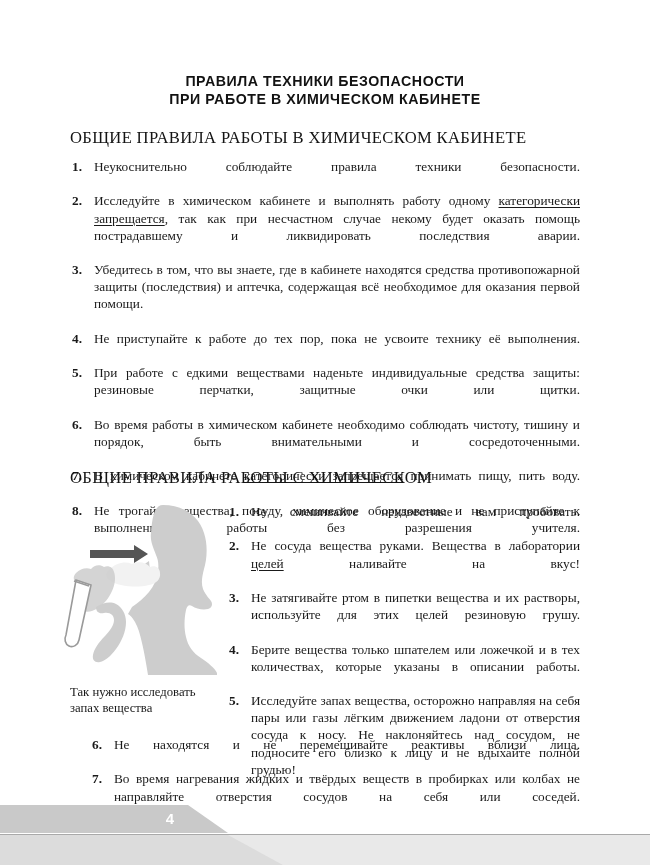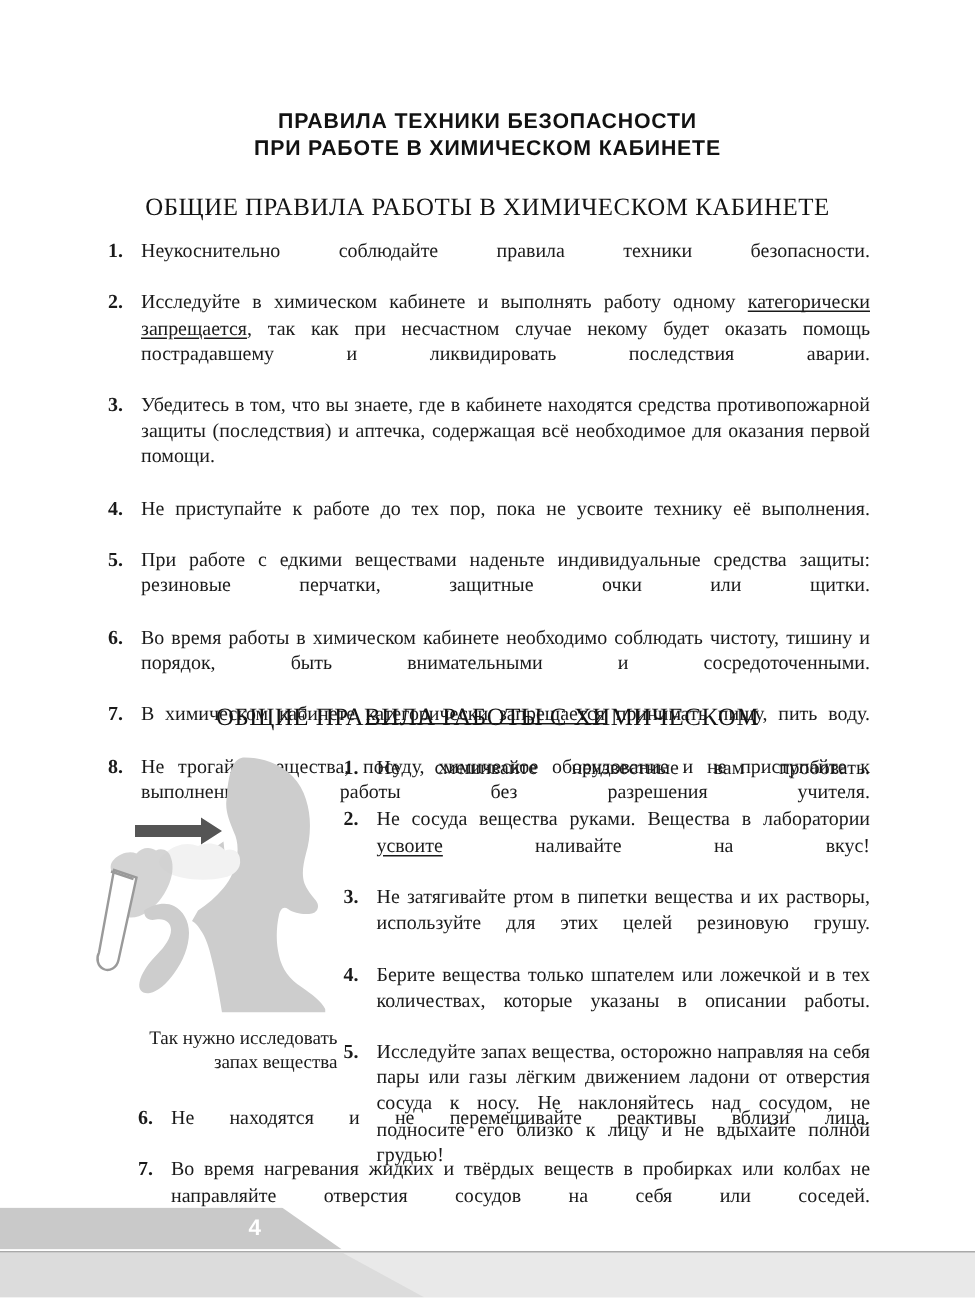--- a/index.html
+++ b/index.html
@@ -37,21 +37,20 @@
     letter-spacing: 0.55px;
     color: #121212;
   }
   .doc-title .t-line { display: block; white-space: nowrap; }
 
   
   .section-head {
     position: absolute;
     width: 510px;
     left: 70px;
-    text-align: center;
     font-family: "Liberation Serif", "DejaVu Serif", serif;
     font-size: 16.6px;
     line-height: 20px;
     letter-spacing: 0.35px;
     color: #141414;
     white-space: nowrap;
   }
   #head-cabinet { top: 128px; }
   #head-substances { top: 468px; }
 
@@ -115,21 +114,21 @@
   }
   .figure svg { display: block; }
   .fig-caption {
     position: absolute;
     left: 70px;
     top: 684px;
     width: 155px;
     font-size: 12.7px;
     line-height: 16.4px;
     color: #1a1a1a;
-    text-align: right;
+    text-align: left;
   }
 
   
   .footer { position: absolute; left: 0; bottom: 0; width: 650px; height: 72px; }
   .footer-band-dark {
     position: absolute;
     left: 0;
     top: 12px;
     width: 228px;
     height: 28px;
@@ -308,21 +307,21 @@
   </div>
   <div class="fig-caption">Так нужно исследовать запах вещества</div>
 
   <ol class="rules" id="list-substances-right">
     <li>
       <span class="num">1.</span>
       <span class="txt">Не смешивайте неизвестные вам пробовать.</span>
     </li>
     <li>
       <span class="num">2.</span>
-      <span class="txt"><span>Не сосуда вещества руками. Вещества в лаборатории </span><u class="u">усвоите</u><span> наливайте на вкус!</span></span>
+      <span class="txt"><span>Не сосуда вещества руками. Вещества в лаборатории </span><u class="u">целей</u><span> наливайте на вкус!</span></span>
     </li>
     <li>
       <span class="num">3.</span>
       <span class="txt">Не затягивайте ртом в пипетки вещества и их растворы, используйте для этих целей резиновую грушу.</span>
     </li>
     <li>
       <span class="num">4.</span>
       <span class="txt">Берите вещества только шпателем или ложечкой и в тех количествах, которые указаны в описании работы.</span>
     </li>
     <li>

